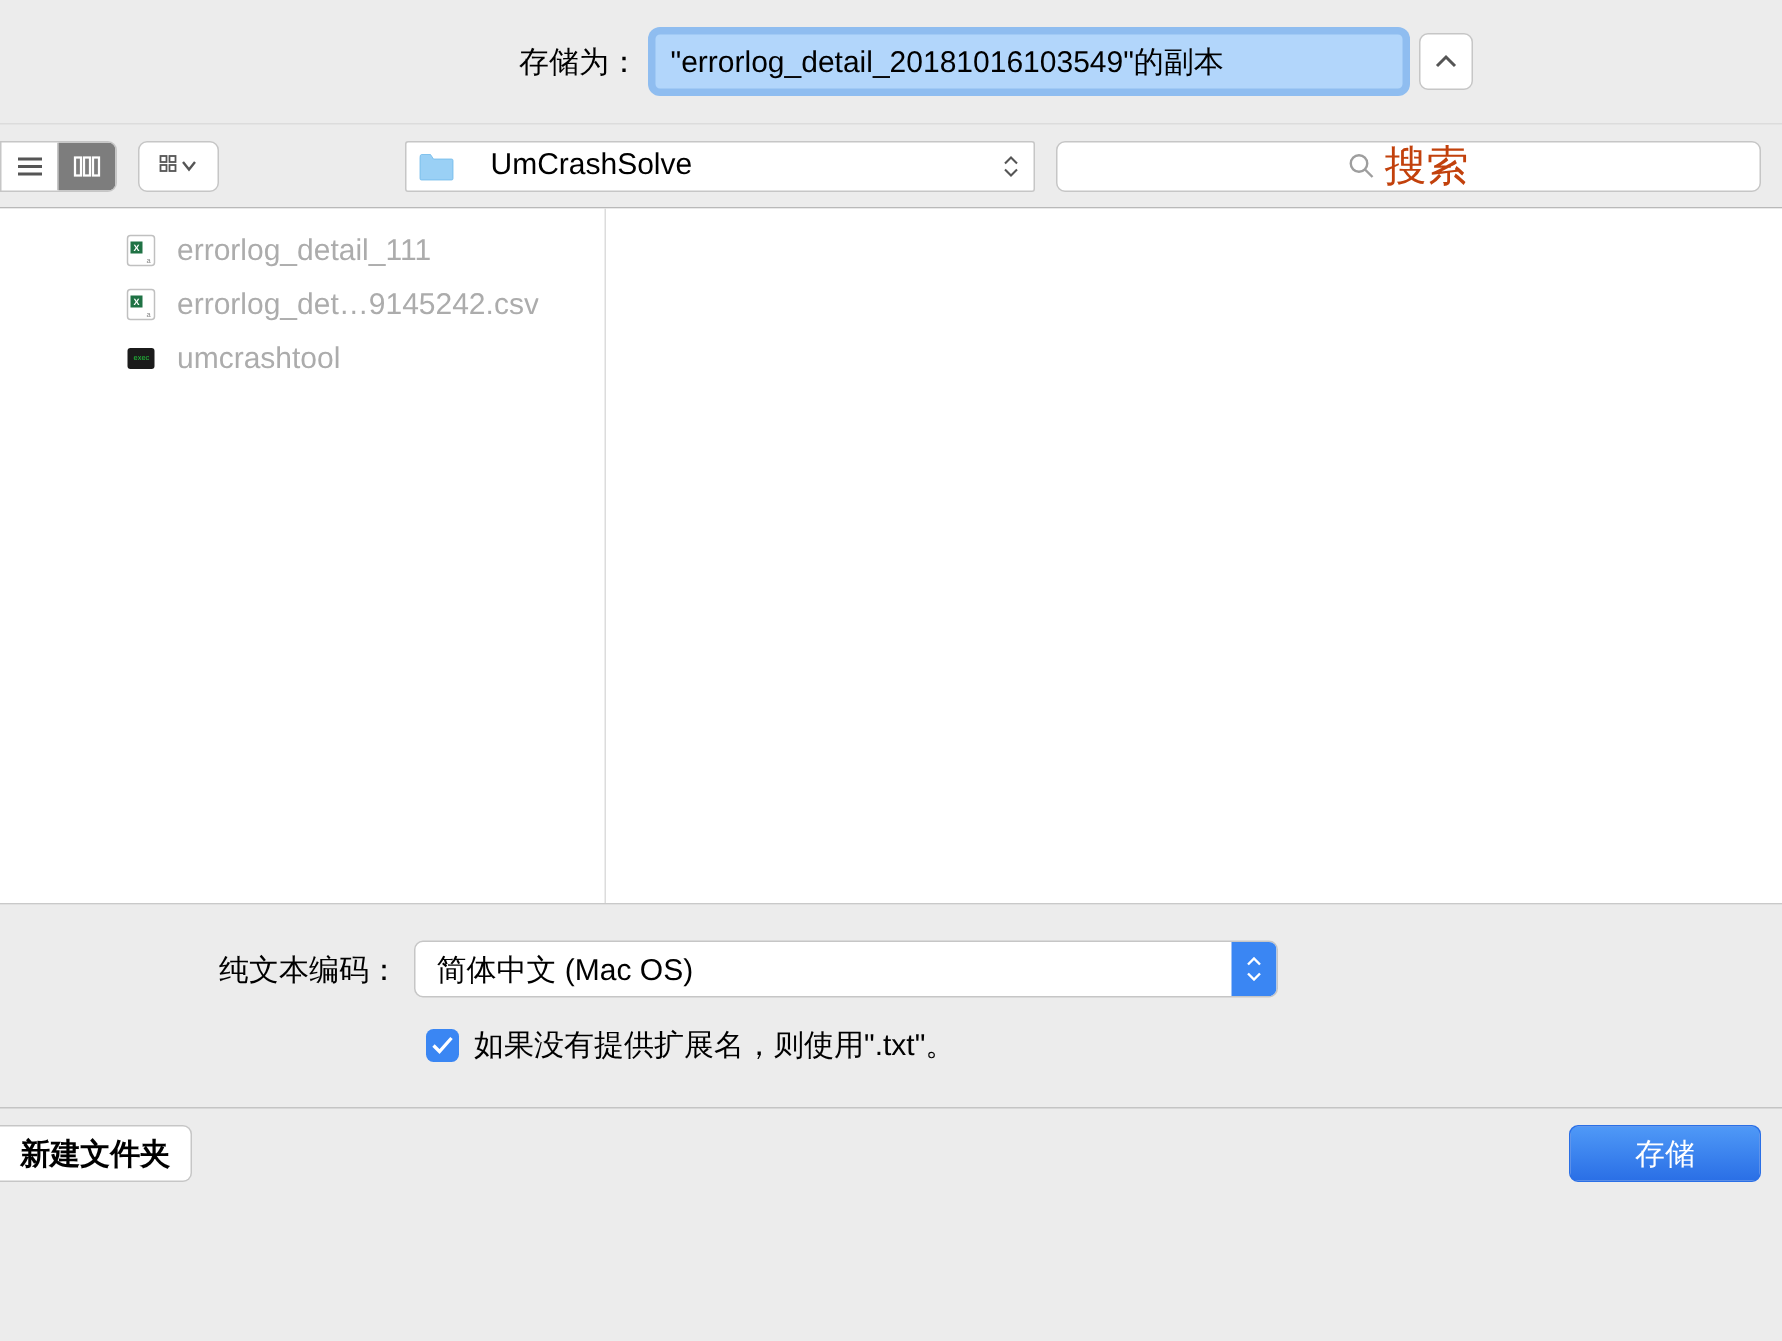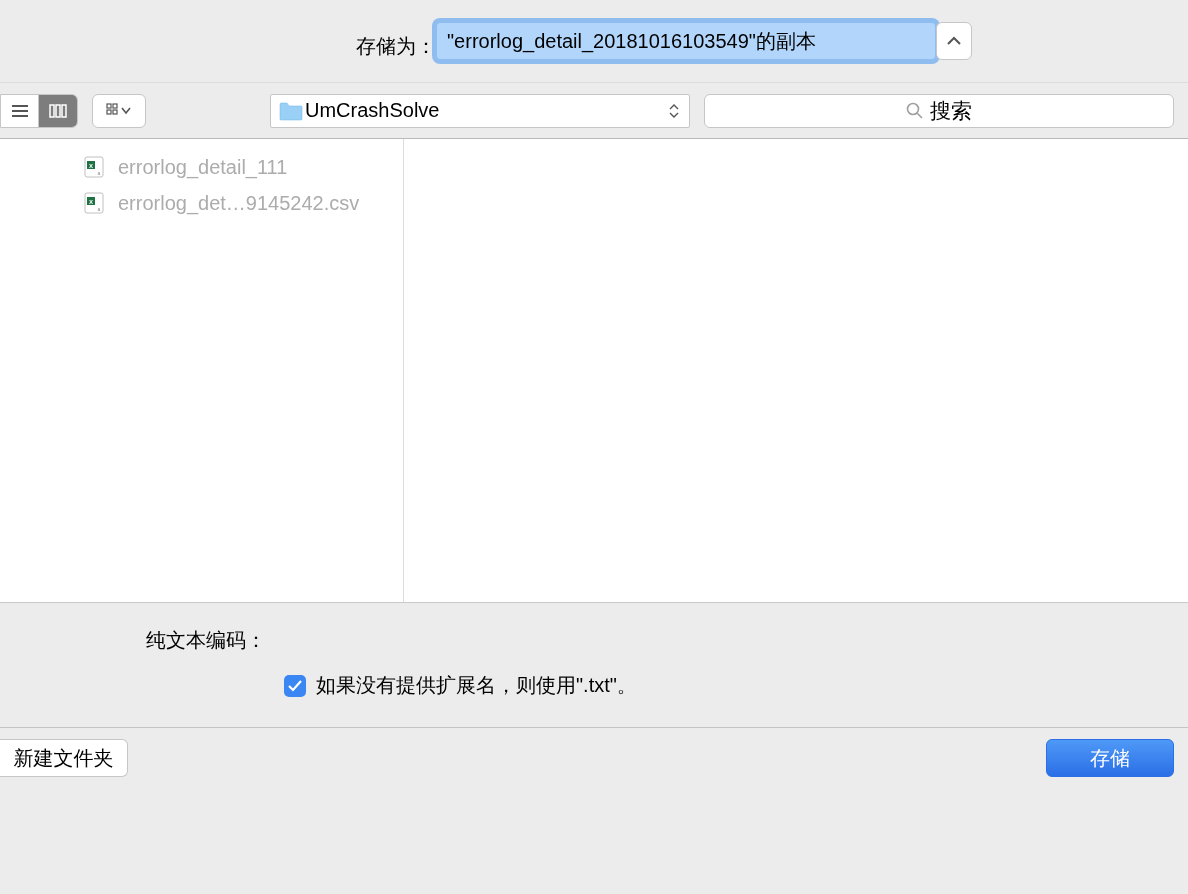--- a/index.html
+++ b/index.html
@@ -21,22 +21,22 @@
   .top-section {
     padding: 22px 0 22px 0;
     display: flex;
     flex-direction: column;
     gap: 22px;
     align-items: center;
     border-bottom: 1px solid #dcdcdc;
   }
   .form-row {
     display: flex;
-    align-items: flex-end;
-    gap: 0;
+    align-items: center;
+    gap: 10px;
   }
   .form-label {
     width: 220px;
     text-align: right;
     font-size: 20px;
     color: #000;
   }
   .text-input {
     width: 500px;
     height: 38px;
@@ -111,21 +111,21 @@
   .folder-popup {
     flex: 0 0 420px;
     height: 34px;
     background: #fff;
     border: 1px solid #c6c6c6;
     border-radius: 2px;
     display: flex;
     align-items: center;
     padding: 0 10px 0 8px;
     cursor: pointer;
-    gap: 2px;
+    gap: 24px;
     margin-left: 110px;
   }
   .folder-icon {
     width: 24px; height: 20px;
   }
   .folder-name {
     flex: 1;
     font-size: 20px;
     color: #000;
   }
@@ -142,22 +142,22 @@
     background: #fff;
     border: 1px solid #c6c6c6;
     border-radius: 6px;
     display: flex;
     align-items: center;
     justify-content: center;
     gap: 6px;
     min-width: 420px;
   }
   .search-field .placeholder {
-    color: #000000;
-    font-size: 21px;
+    color: #c2410c;
+    font-size: 28px;
   }
   .search-field svg { width: 18px; height: 18px; }
 
   
   .browser {
     height: 464px;
     display: flex;
     background: #fff;
     border-bottom: 1px solid #c9c9c9;
   }
@@ -363,39 +363,57 @@
     </div>
     <div class="file-row">
       <svg class="file-icon" viewBox="0 0 24 24">
         <rect x="3" y="2" width="18" height="20" rx="2" fill="#fff" stroke="#c0c0c0"></rect>
         <rect x="5" y="6" width="8" height="8" fill="#1f7244"></rect>
         <text x="9" y="12.5" font-size="6" fill="#fff" text-anchor="middle" font-weight="bold">X</text>
         <text x="17" y="20" font-size="5" fill="#888" text-anchor="middle">a</text>
       </svg>
       <span class="fname">errorlog_det…9145242.csv</span>
     </div>
+    <div class="file-row">
+      <svg class="file-icon" viewBox="0 0 24 24">
+        <rect x="3" y="5" width="18" height="14" rx="2" fill="#1b1b1b"></rect>
+        <text x="7" y="13" font-size="5" fill="#22c03c">exec</text>
+      </svg>
+      <span class="fname">umcrashtool</span>
+    </div>
   </div>
   <div class="col"></div>
 </div>
 
 <div class="options">
   <div class="opt-row">
     <div class="opt-label">纯文本编码：</div>
+    <div class="popup">
+      <div class="popup-text">简体中文 (Mac OS)</div>
+      <div class="popup-arrows">
+        <svg viewBox="0 0 10 7">
+            <polyline points="1,5 5,1 9,5" fill="none" stroke="#fff" stroke-width="1.6"></polyline>
+          </svg>
+        <svg viewBox="0 0 10 7">
+            <polyline points="1,2 5,6 9,2" fill="none" stroke="#fff" stroke-width="1.6"></polyline>
+          </svg>
+      </div>
+    </div>
   </div>
   <div class="checkbox-row">
     <div class="checkbox">
       <svg viewBox="0 0 14 12">
         <polyline points="1,6 5,10 13,1" fill="none" stroke="#fff" stroke-width="2.2"></polyline>
       </svg>
     </div>
     <span>如果没有提供扩展名，则使用".txt"。</span>
   </div>
 </div>
 
 <div class="footer">
-  <div class="btn" style="border-top-left-radius:0;border-bottom-left-radius:0;border-left:none;">
+  <div class="btn" style="border-top-left-radius:0;border-bottom-left-radius:0;border-left:none;font-weight:bold;">
     <span>新建文件夹</span>
   </div>
   <div class="spacer"></div>
   <div class="btn primary">
     <span>存储</span>
   </div>
 </div>
 
 </body></html>

